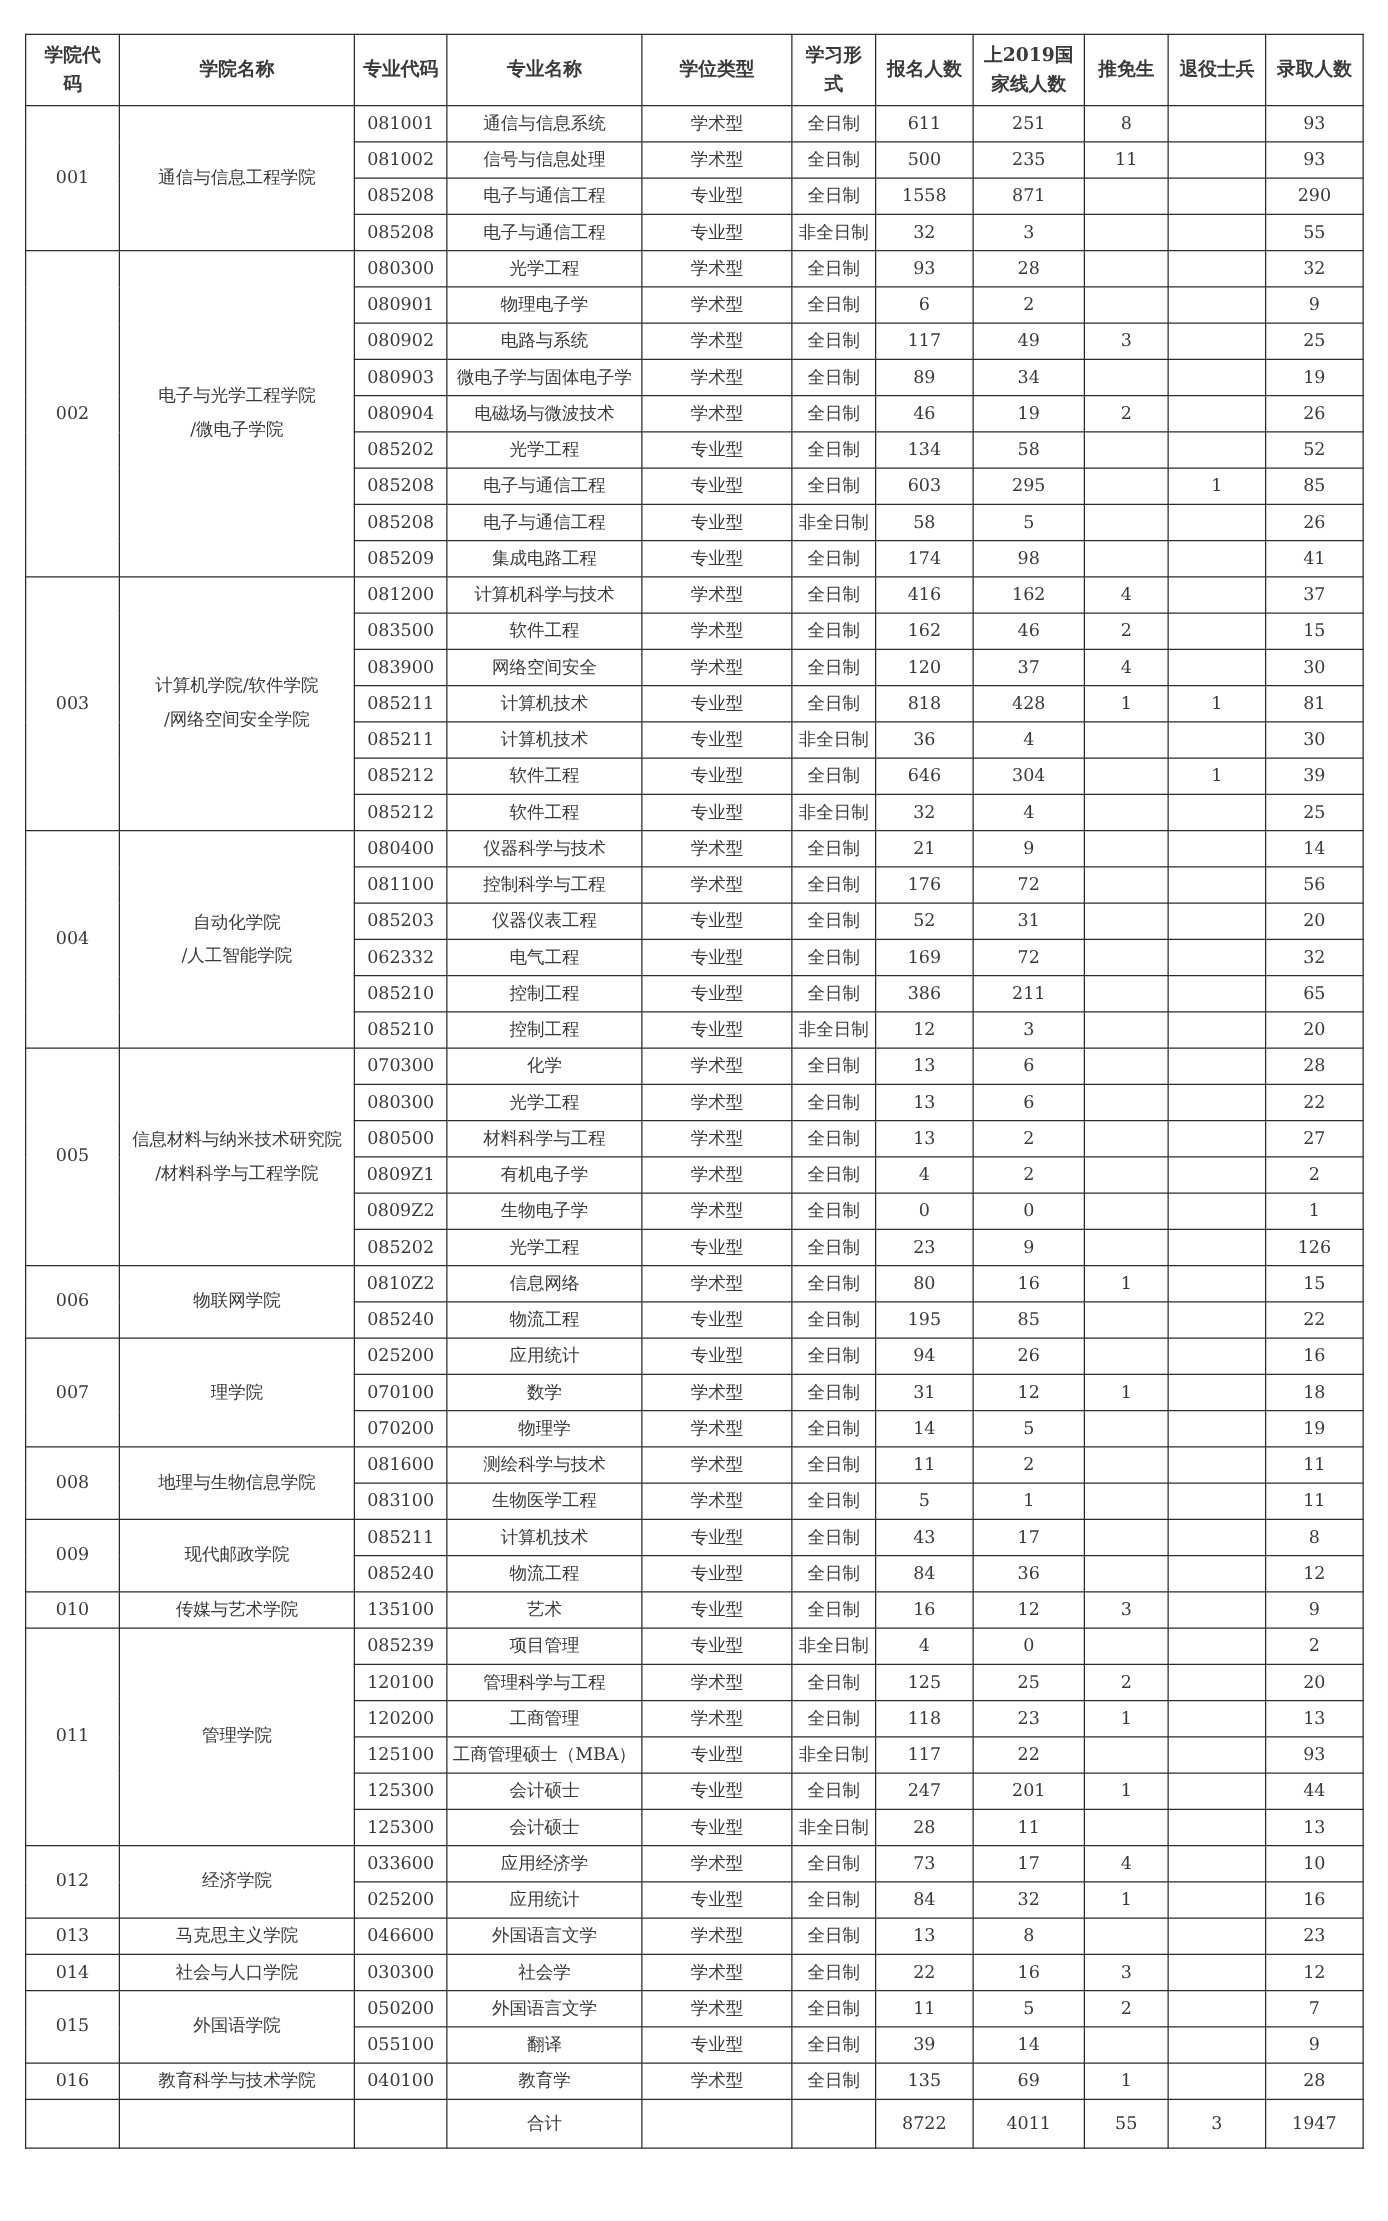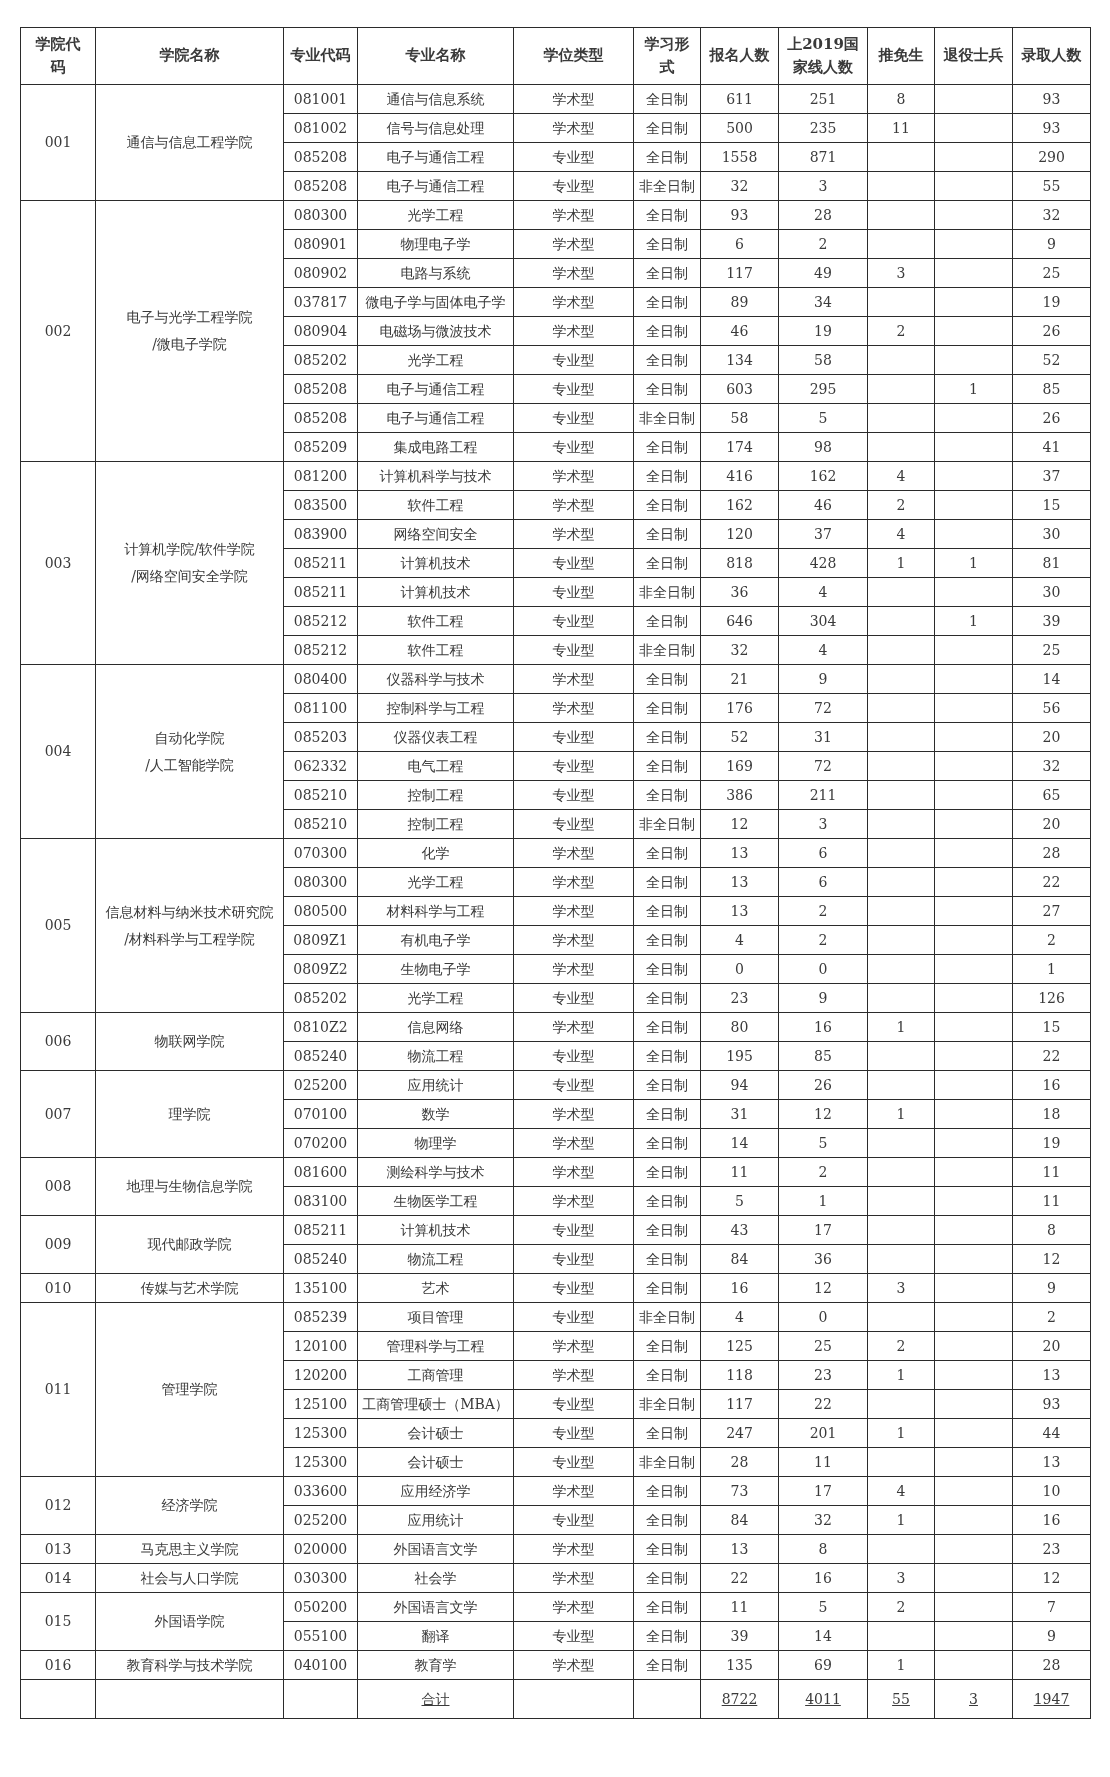--- a/index.html
+++ b/index.html
@@ -30,21 +30,21 @@
     font-size:15px;
     font-weight:bold;
     line-height:1.55;
   }
   tbody td{
     height:29px;
     font-size:14px;
     line-height:1.5;
   }
   td.college-name-cell{line-height:1.9;}
-  tr.total-row td{height:39px;text-decoration:underline;}
+  tr.total-row td{height:39px;}
   
   col.c-college-code{width:75px;}
   col.c-college-name{width:188px;}
   col.c-major-code{width:74px;}
   col.c-major-name{width:156px;}
   col.c-degree-type{width:120px;}
   col.c-study-form{width:67px;}
   col.c-applicants{width:78px;}
   col.c-above-line{width:89px;}
   col.c-tuimian{width:67px;}
@@ -164,21 +164,21 @@
           <td>电路与系统</td>
           <td>学术型</td>
           <td>全日制</td>
           <td>117</td>
           <td>49</td>
           <td>3</td>
           <td></td>
           <td>25</td>
         </tr>
         <tr>
-          <td>037817</td>
+          <td>080903</td>
           <td>微电子学与固体电子学</td>
           <td>学术型</td>
           <td>全日制</td>
           <td>89</td>
           <td>34</td>
           <td></td>
           <td></td>
           <td>19</td>
         </tr>
         <tr>
@@ -662,21 +662,21 @@
           <td>全日制</td>
           <td>84</td>
           <td>32</td>
           <td>1</td>
           <td></td>
           <td>16</td>
         </tr>
         <tr>
           <td rowspan="1" class="college-code-cell">013</td>
           <td rowspan="1" class="college-name-cell">马克思主义学院</td>
-          <td>020000</td>
+          <td>046600</td>
           <td>外国语言文学</td>
           <td>学术型</td>
           <td>全日制</td>
           <td>13</td>
           <td>8</td>
           <td></td>
           <td></td>
           <td>23</td>
         </tr>
         <tr>

